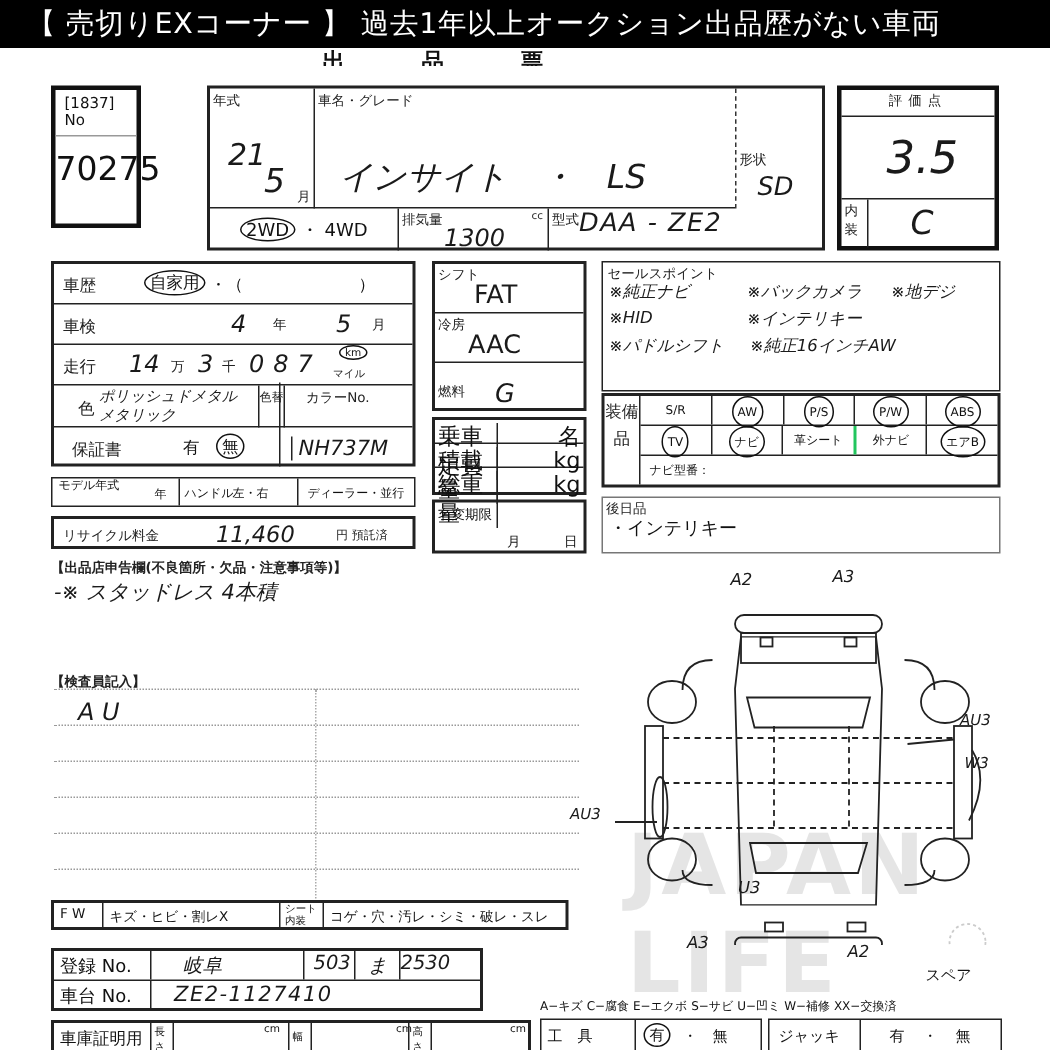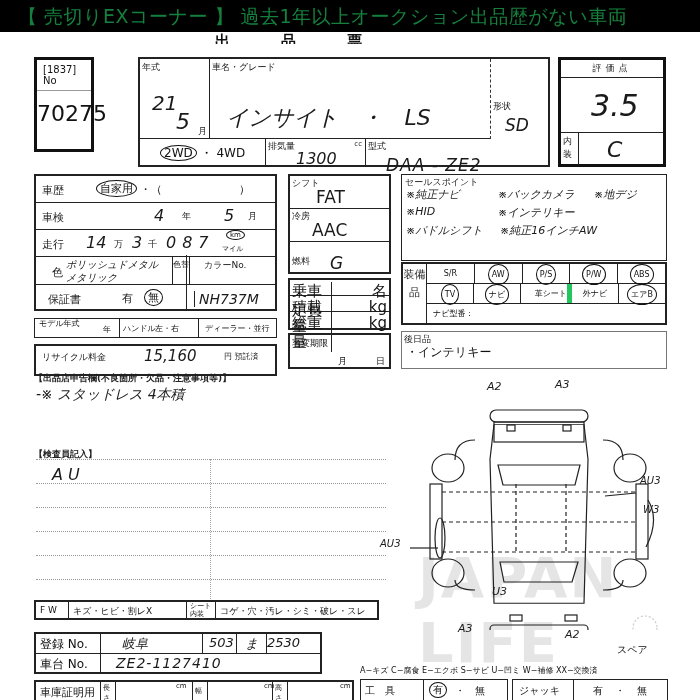--- a/index.html
+++ b/index.html
@@ -1,21 +1,21 @@
 <!DOCTYPE html>
 <html><head>
 <meta charset="utf-8">
 <style>
   * { box-sizing: border-box; margin: 0; padding: 0; }
   html, body { width: 700px; height: 700px; overflow: hidden; background: #fff; }
   body { position: relative; font-family: "DejaVu Sans", sans-serif; color: #111; }
   .abs { position: absolute; }
   .hand { font-family: "DejaVu Sans", sans-serif; font-style: italic; color: #1a1a1a; }
   .lbl { font-size: 9px; color: #222; }
-  .banner { left: 0; top: 0; width: 700px; height: 32px; background: #000; color: #15803d;
+  .banner { left: 0; top: 0; width: 700px; height: 32px; background: #000; color: #ffffff;
             font-size: 19px; line-height: 32px; padding-left: 18px; letter-spacing: 0.5px; }
   .box { position: absolute; border: 1px solid #222; }
   .thick { border: 3px solid #111; }
   .cell { position: absolute; border: 1px solid #222; }
   .dashed-v { position: absolute; border-left: 1px dashed #333; }
   .row { position: absolute; left: 0; right: 0; border-bottom: 1px solid #222; }
   .circ { display: inline-block; border: 1.5px solid #111; border-radius: 50%; padding: 0 3px; }
   .dotline { position: absolute; left: 36px; width: 350px; border-top: 1px dotted #999; }
   .watermark { color: rgba(180,180,180,0.35); font-weight: bold; font-size: 56px; letter-spacing: 2px; }
 </style>
@@ -53,21 +53,21 @@
       <span>4WD</span>
     </div>
   </div>
   <div class="cell" style="left:126px;top:80px;width:100px;height:28px;border-width:0 1px 0 0;">
     <div class="lbl" style="padding:1px 2px;">排気量</div>
     <div class="lbl" style="position:absolute;right:3px;top:1px;font-size:7px;">cc</div>
     <div class="hand" style="position:absolute;left:30px;top:10px;font-size:16px;">1300</div>
   </div>
   <div class="cell" style="left:226px;top:80px;width:183px;height:28px;border:none;">
     <div class="lbl" style="padding:1px 2px;">型式</div>
-    <div class="hand" style="position:absolute;left:20px;top:16px;font-size:17px;letter-spacing:1px;">DAA - ZE2</div>
+    <div class="hand" style="position:absolute;left:20px;top:0;font-size:17px;letter-spacing:1px;">DAA - ZE2</div>
   </div>
 </div>
 
 <div class="box thick" style="left:558px;top:57px;width:108px;height:110px;">
   <div class="lbl" style="text-align:center;border-bottom:1px solid #222;height:18px;line-height:17px;letter-spacing:4px;">評価点</div>
   <div class="hand" style="position:absolute;left:30px;top:28px;font-size:30px;">3.5</div>
   <div style="position:absolute;left:0;top:72px;width:102px;border-top:1px solid #222;height:32px;">
     <div class="lbl" style="position:absolute;left:0;top:0;width:18px;height:32px;border-right:1px solid #222;padding:2px;line-height:13px;">内装</div>
     <div class="hand" style="position:absolute;left:46px;top:4px;font-size:22px;">C</div>
   </div>
@@ -112,23 +112,23 @@
 <div style="position:absolute;left:186px;top:255px;width:1px;height:56px;border-left:1px solid #222;"></div>
 
 <div class="box" style="left:34px;top:318px;width:243px;height:20px;font-size:8px;">
   <span style="position:absolute;left:4px;top:0;line-height:9px;">モデル年式</span>
   <span style="position:absolute;left:68px;top:5px;">年</span>
   <span style="position:absolute;left:84px;top:0;height:18px;border-left:1px solid #222;padding:4px 3px;">ハンドル</span>
   <span style="position:absolute;left:120px;top:4px;">左・右</span>
   <span style="position:absolute;left:163px;top:0;height:18px;border-left:1px solid #222;padding:4px 6px;">ディーラー・並行</span>
 </div>
 
-<div class="box" style="left:34px;top:344px;width:243px;height:32px;border-width:2px;">
+<div class="box" style="left:34px;top:344px;width:243px;height:22px;border-width:2px;">
   <span class="lbl" style="position:absolute;left:6px;top:5px;">リサイクル料金</span>
-  <span class="hand" style="position:absolute;left:108px;top:1px;font-size:15px;">15,160</span>
+  <span class="hand" style="position:absolute;left:108px;top:1px;font-size:15px;">11,460</span>
   <span class="lbl" style="position:absolute;left:188px;top:5px;font-size:8px;">円 預託済</span>
 </div>
 
 <div class="box" style="left:288px;top:174px;width:103px;height:100px;border-width:2px;">
   <div class="row" style="top:0;height:33px;">
     <span class="lbl" style="position:absolute;left:2px;top:1px;">シフト</span>
     <span class="hand" style="position:absolute;left:26px;top:11px;font-size:17px;font-style:normal;">FAT</span>
   </div>
   <div class="row" style="top:33px;height:33px;">
     <span class="lbl" style="position:absolute;left:2px;top:1px;">冷房</span>
@@ -175,21 +175,21 @@
   <div style="position:absolute;left:24px;top:0;width:238px;height:20px;display:flex;border-bottom:1px solid #222;">
     <span style="flex:1;text-align:center;line-height:19px;border-right:1px solid #222;">S/R</span>
     <span style="flex:1;text-align:center;line-height:19px;border-right:1px solid #222;"><span class="circ">AW</span></span>
     <span style="flex:1;text-align:center;line-height:19px;border-right:1px solid #222;"><span class="circ">P/S</span></span>
     <span style="flex:1;text-align:center;line-height:19px;border-right:1px solid #222;"><span class="circ">P/W</span></span>
     <span style="flex:1;text-align:center;line-height:19px;"><span class="circ">ABS</span></span>
   </div>
   <div style="position:absolute;left:24px;top:20px;width:238px;height:20px;display:flex;border-bottom:1px solid #222;">
     <span style="flex:1;text-align:center;line-height:19px;border-right:1px solid #222;"><span class="circ">TV</span></span>
     <span style="flex:1;text-align:center;line-height:19px;border-right:1px solid #222;"><span class="circ">ナビ</span></span>
-    <span style="flex:1;text-align:right;line-height:19px;border-right:5px solid #22c55e;">革シート</span>
+    <span style="flex:1;text-align:center;line-height:19px;border-right:2px solid #22c55e;">革シート</span>
     <span style="flex:1;text-align:center;line-height:19px;border-right:1px solid #222;">外ナビ</span>
     <span style="flex:1;text-align:center;line-height:19px;"><span class="circ">エアB</span></span>
   </div>
   <span style="position:absolute;left:30px;top:44px;">ナビ型番：</span>
 </div>
 
 <div class="box" style="left:401px;top:331px;width:266px;height:38px;border-color:#777;">
   <div class="lbl" style="padding:1px 2px;">後日品</div>
   <div style="position:absolute;left:4px;top:12px;font-size:12px;">・インテリキー</div>
 </div>

